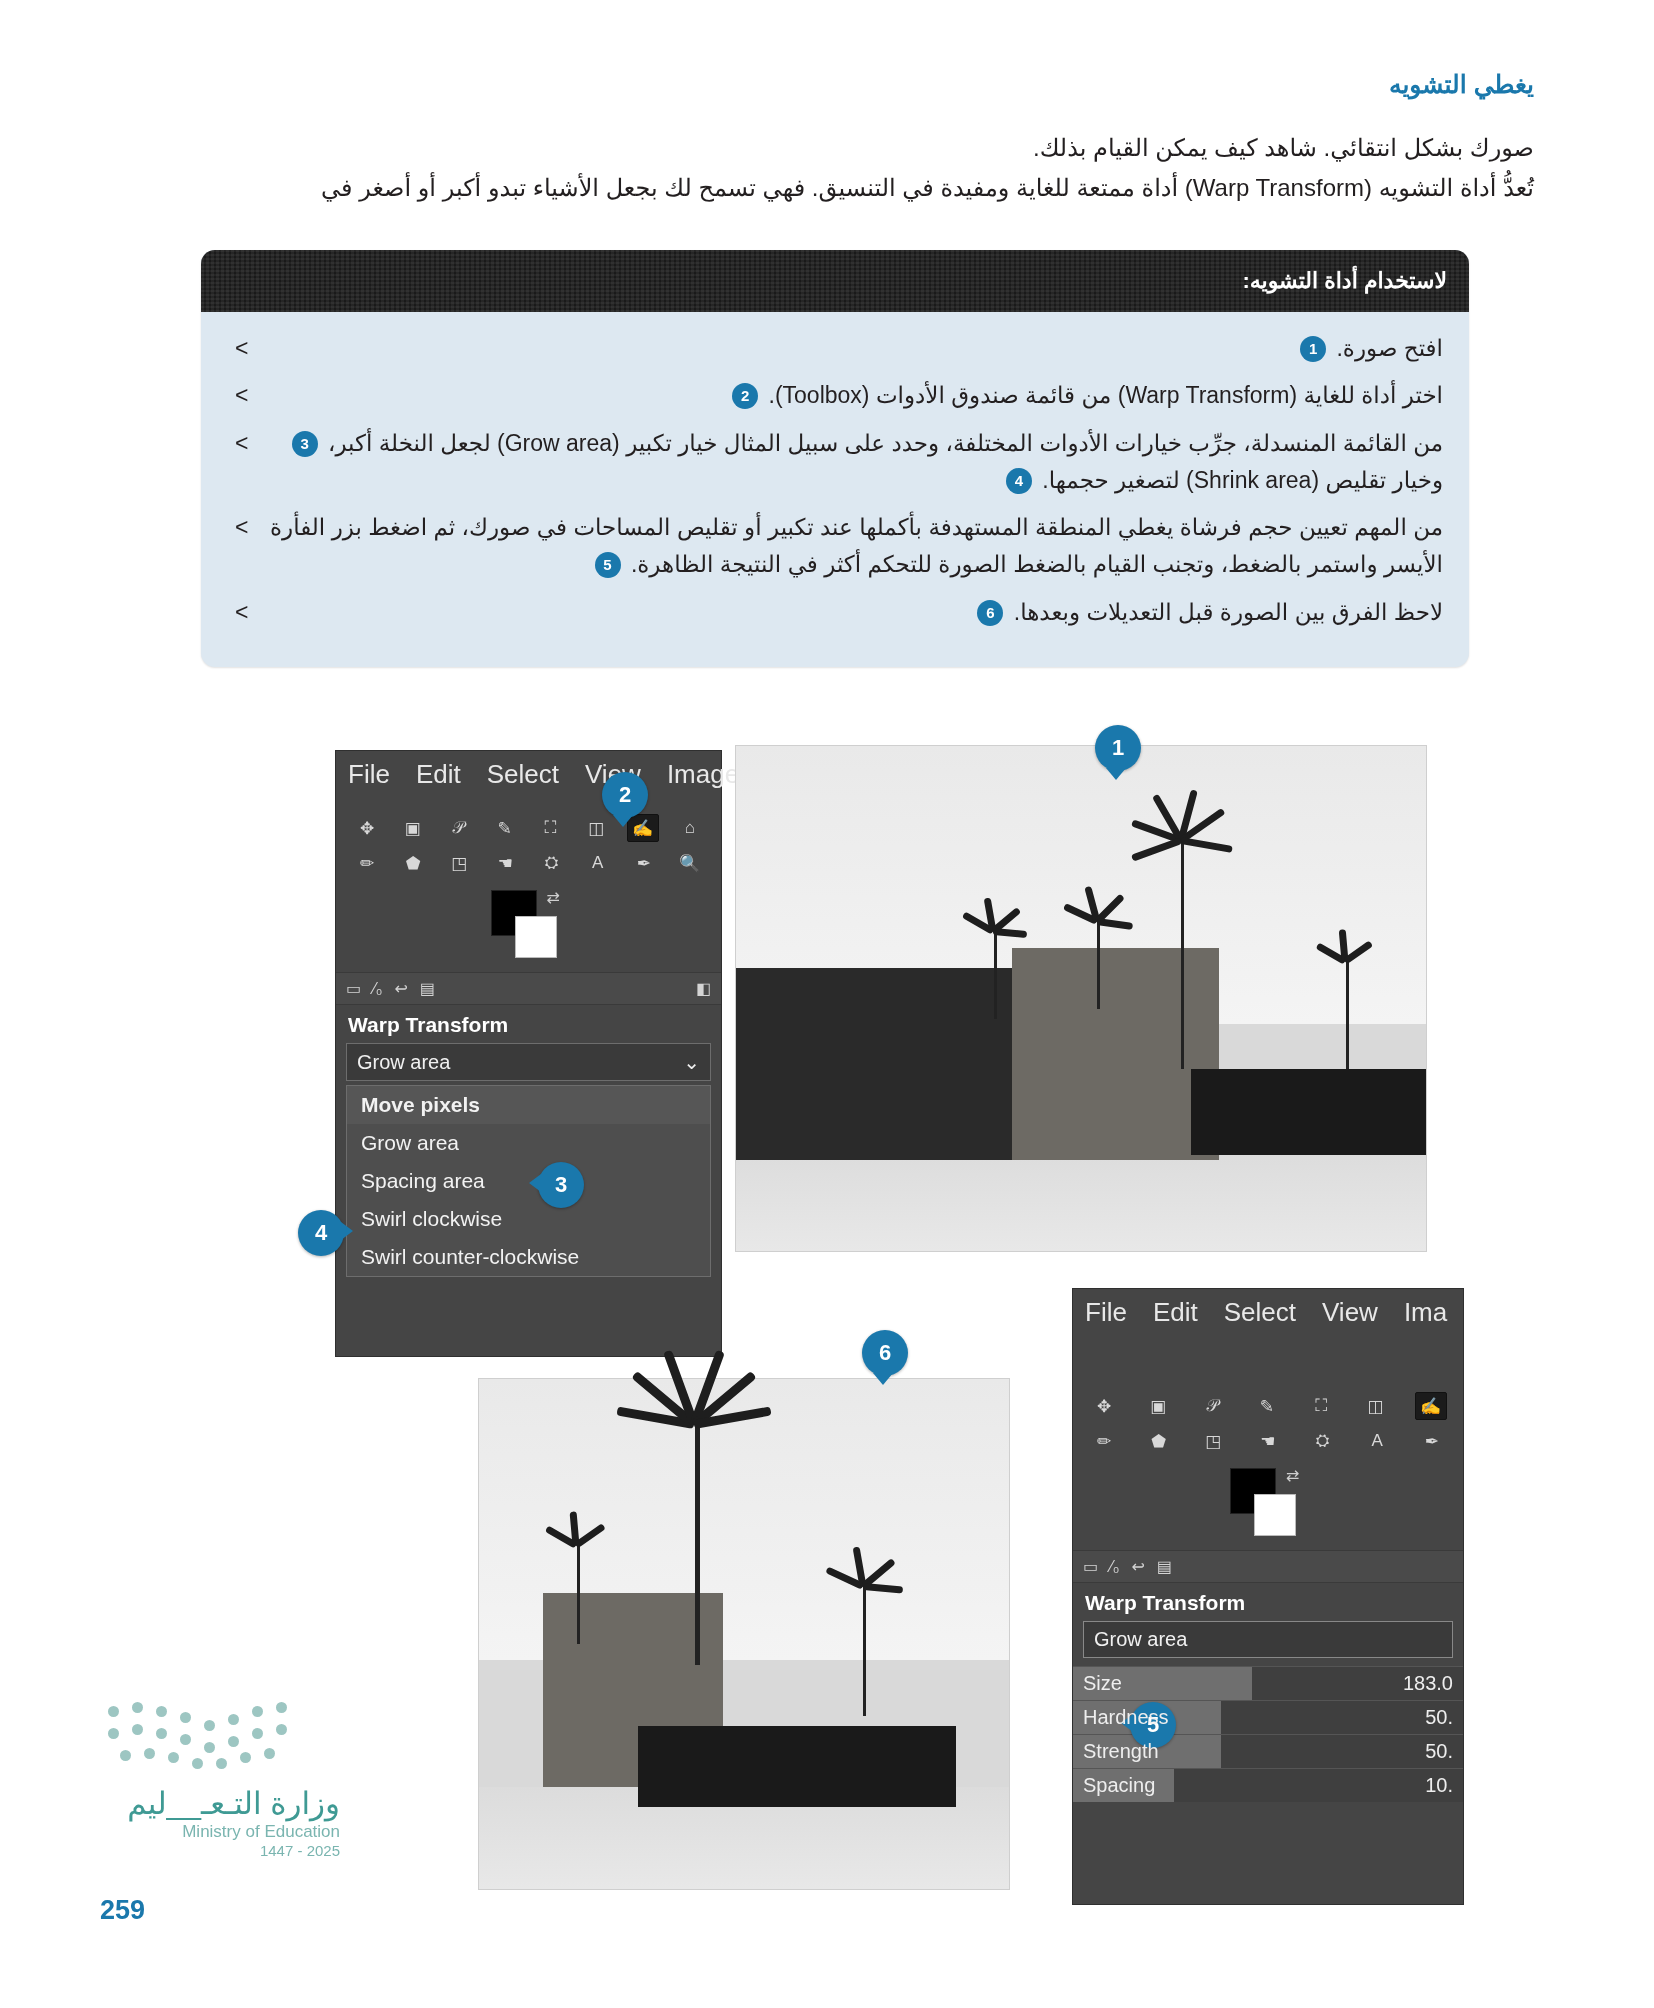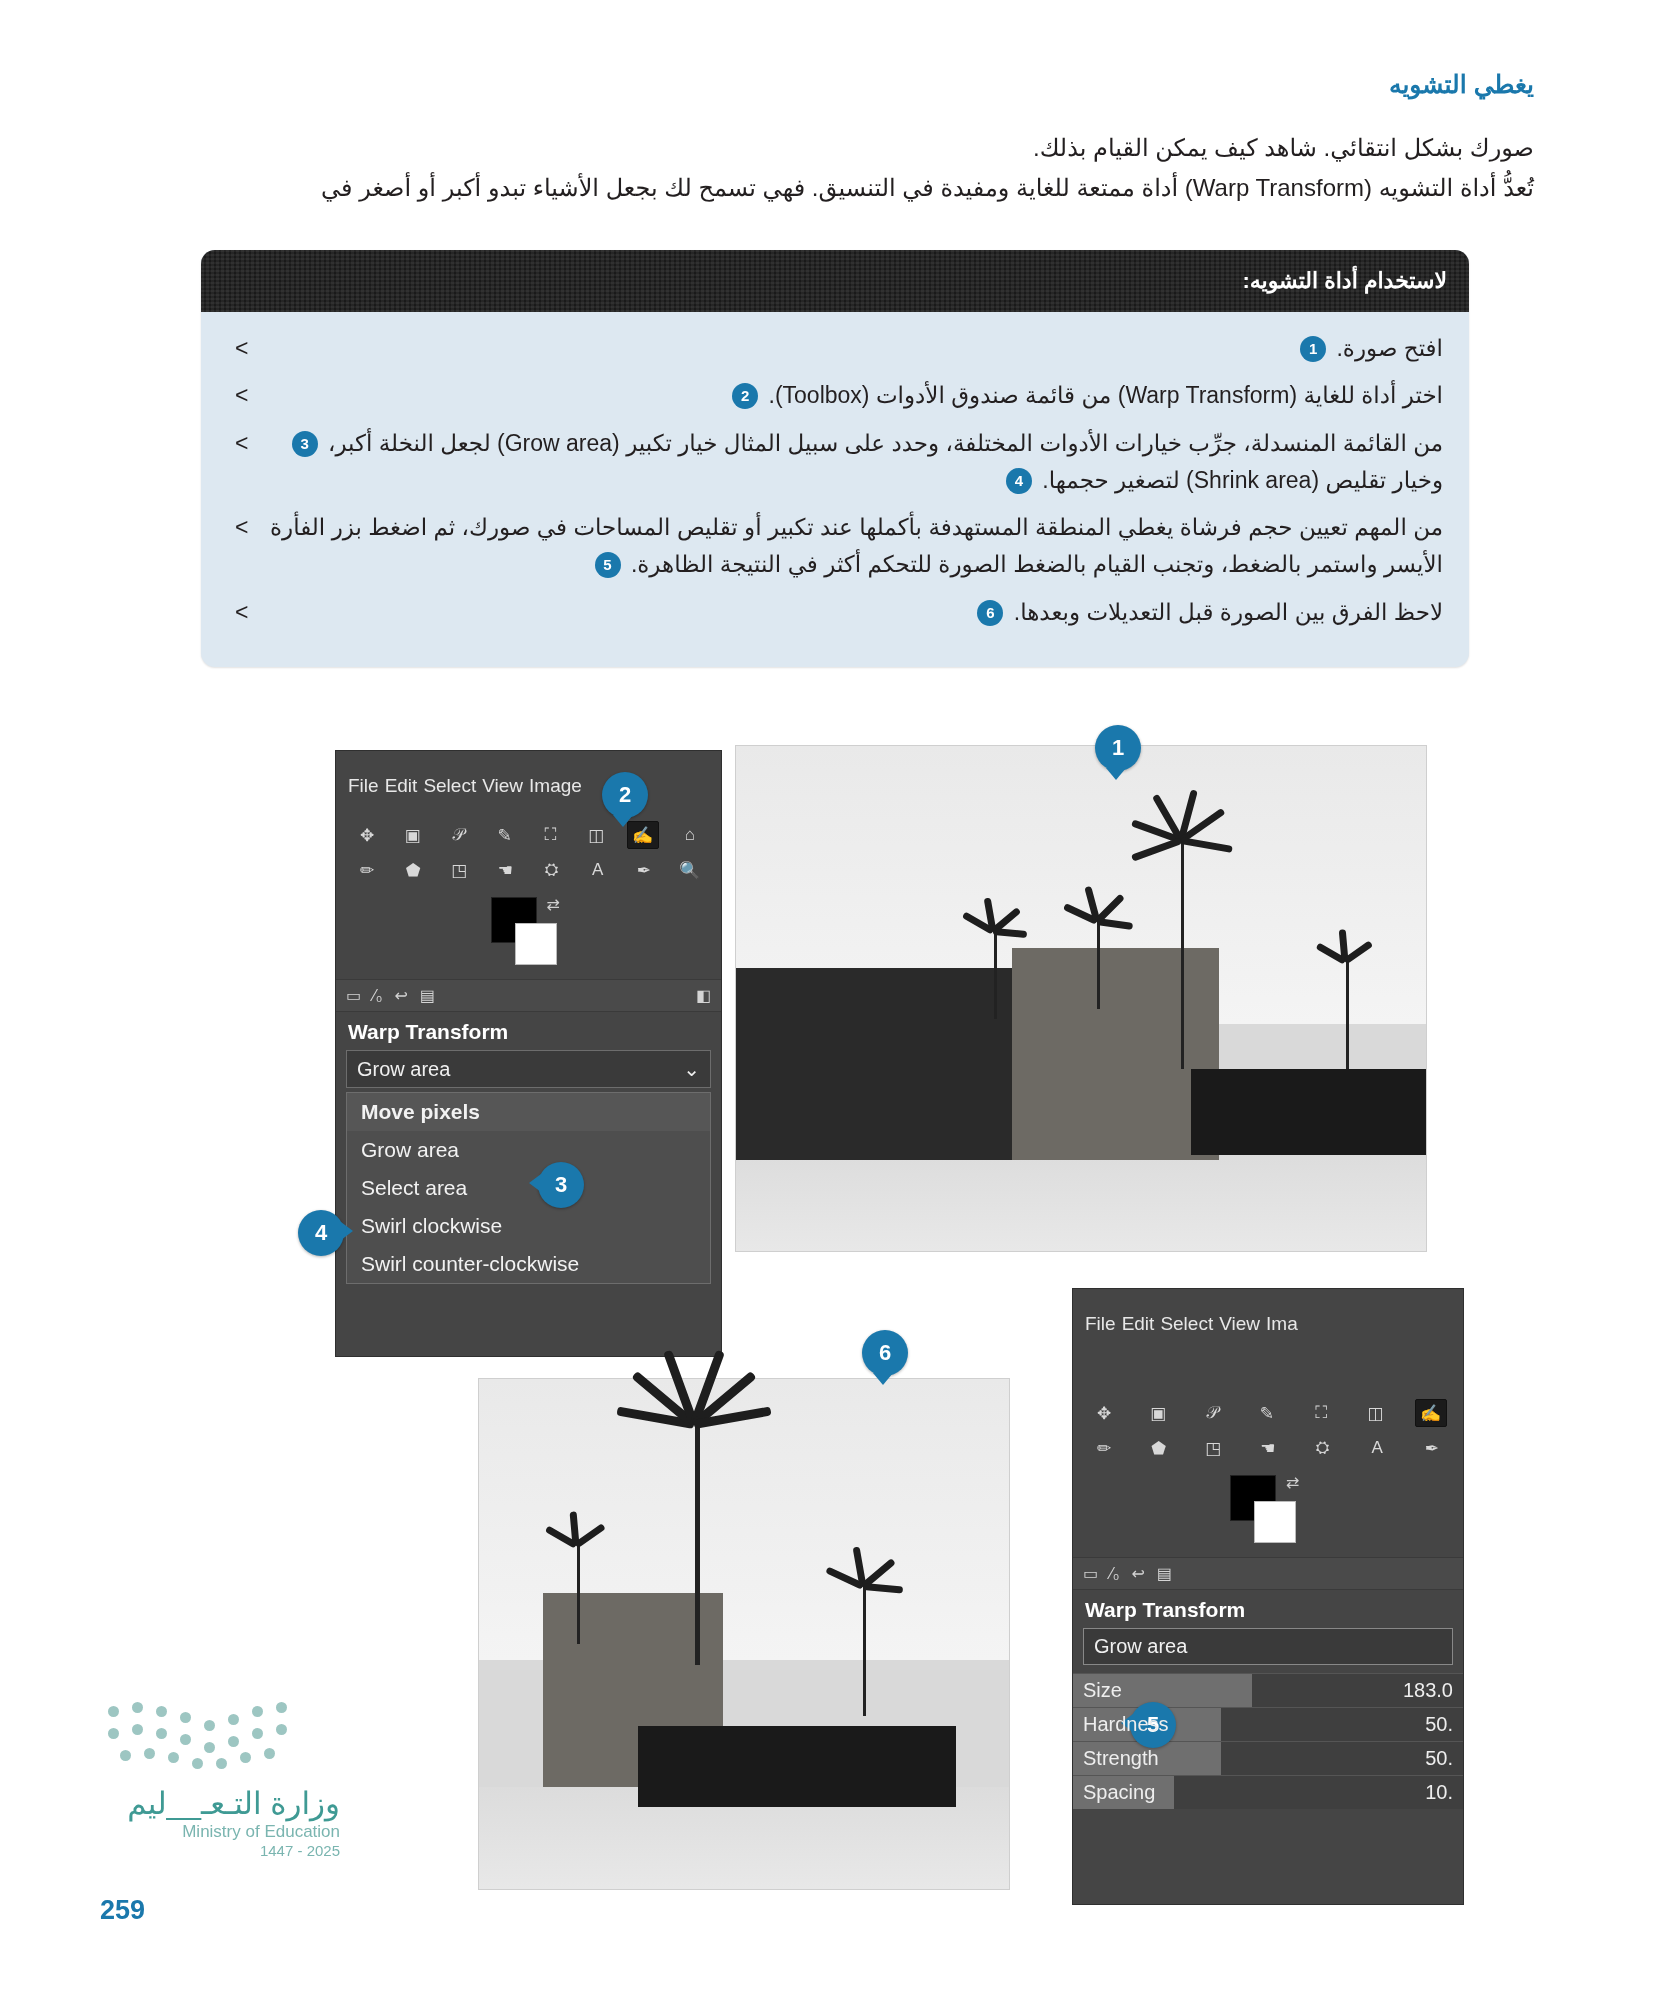--- a/index.html
+++ b/index.html
@@ -60,22 +60,22 @@
 
   
   .fig{position:absolute;}
 
   
   .gimp1{
     left:335px;top:750px;width:385px;height:605px;
     background:#454545;border:1px solid #2f2f2f;
   }
   .menubar{
-    display:flex;gap:6px;padding:24px 12px 6px 12px;
-    color:#e8e8e8;font-size:19px;
+    display:flex;gap:26px;padding:8px 12px 6px 12px;
+    color:#e8e8e8;font-size:26px;
   }
   .toolgrid{padding:14px 10px 4px 10px;}
   .toolrow{
     display:flex;justify-content:space-between;align-items:center;
     padding:4px 6px;
   }
   .tool{
     width:30px;height:26px;display:flex;align-items:center;justify-content:center;
     color:#d8d8d8;font-size:17px;
   }
@@ -275,21 +275,21 @@
     <div class="panel-title">Warp Transform</div>
 
     <div class="combo">
       <span>Grow area</span>
       <span>⌄</span>
     </div>
 
     <div class="dropdown">
       <div class="dd-item first">Move pixels</div>
       <div class="dd-item">Grow area</div>
-      <div class="dd-item">Select area</div>
+      <div class="dd-item">Spacing area</div>
       <div class="dd-item">Swirl clockwise</div>
       <div class="dd-item">Swirl counter-clockwise</div>
     </div>
   </div>
 
   <div class="fig photo photo1">
     <div class="sky"></div>
     <div class="ground"></div>
     <div class="wall dark" style="left:0;top:44%;width:42%;height:38%;"></div>
     <div class="wall" style="left:40%;top:40%;width:30%;height:42%;"></div>

